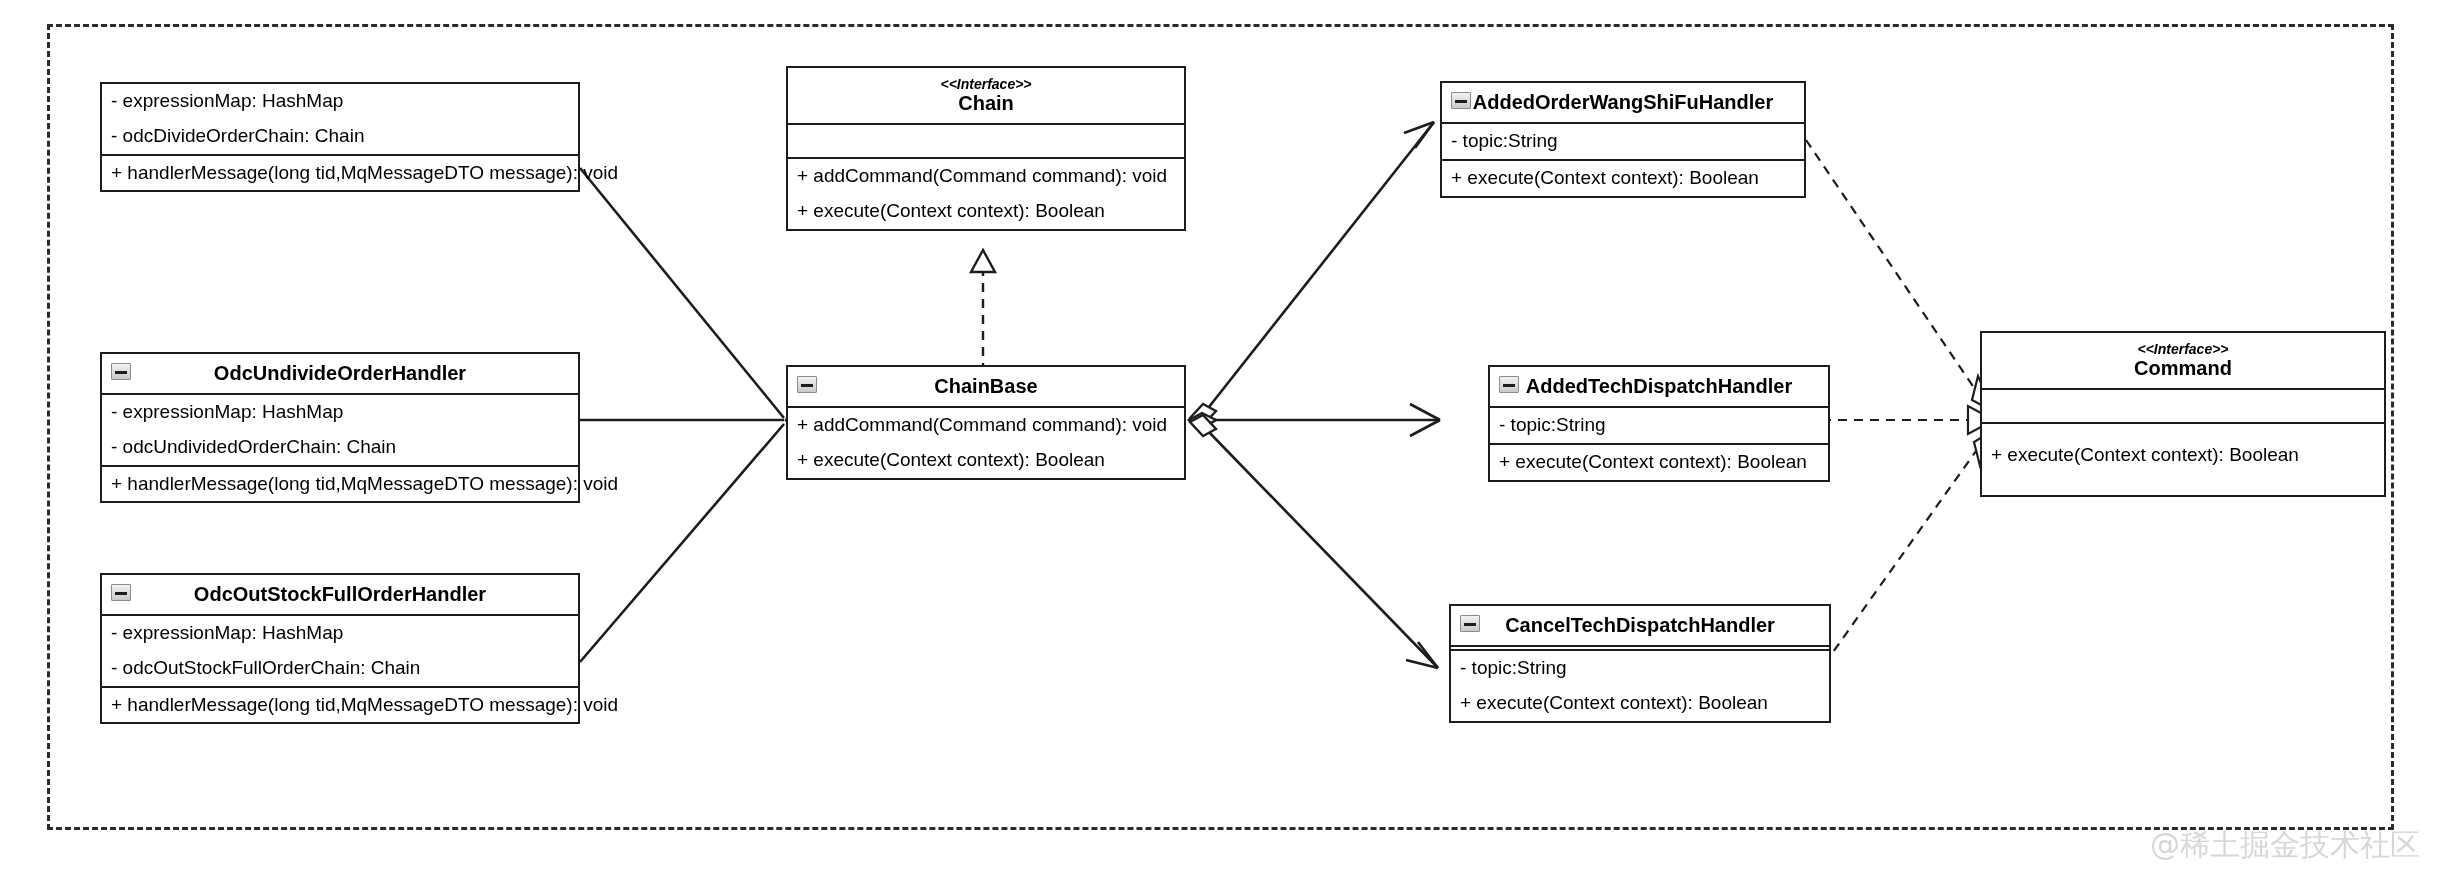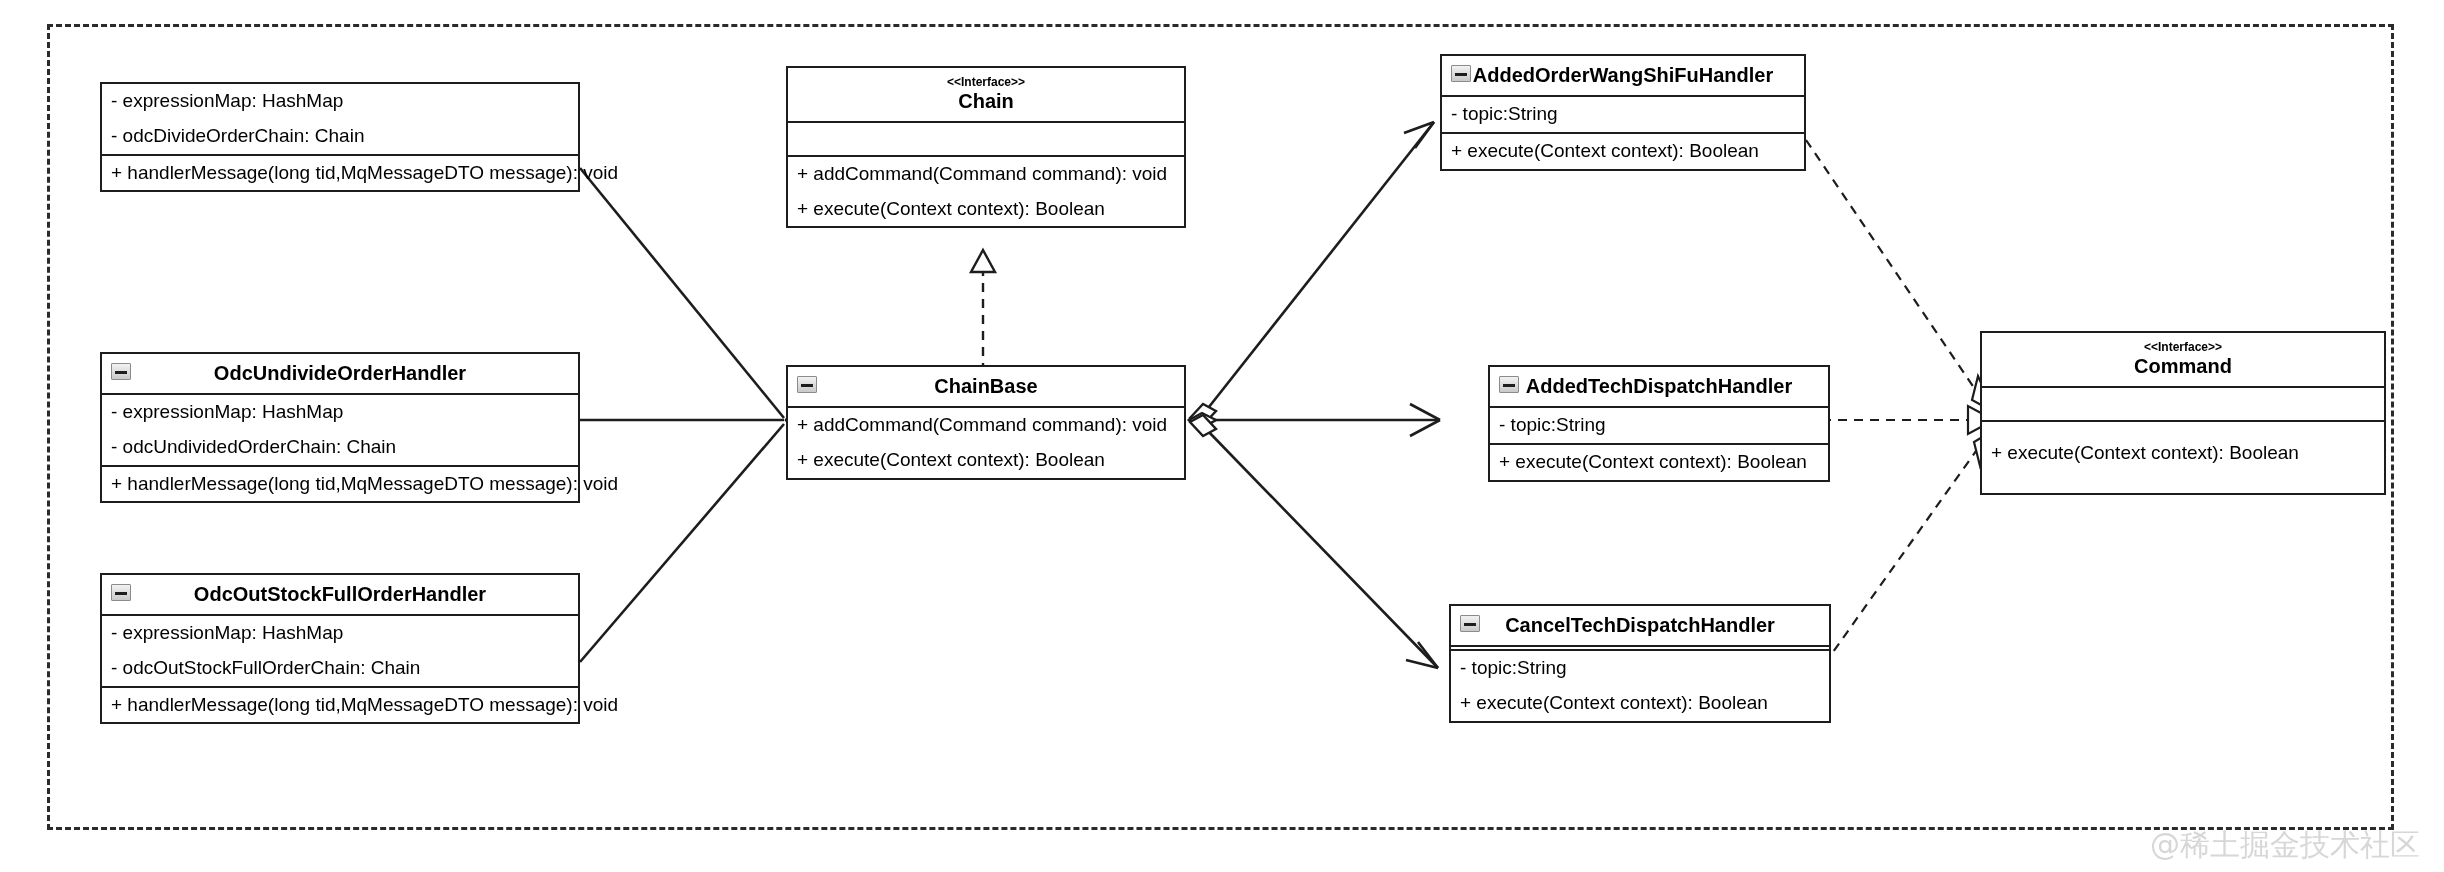--- a/index.html
+++ b/index.html
@@ -55,22 +55,23 @@
     text-align: center;
     font-weight: bold;
     font-size: 20px;
     color: #000000;
     padding: 8px 0 8px 0;
     line-height: 1.15;
     white-space: nowrap;
   }
   .uml-header .stereotype {
     display: block;
+    font-style: italic;
     font-weight: bold;
-    font-size: 12px;
+    font-size: 14px;
   }
   .uml-header .cls-name {
     display: block;
   }
   .collapse-icon {
     position: absolute;
     left: 9px;
     top: 9px;
     width: 20px;
     height: 17px;
@@ -222,21 +223,21 @@
     <div class="uml-compartment uml-header">
       <span class="collapse-icon"></span>
       <span class="cls-name">ChainBase</span>
     </div>
     <div class="uml-compartment">
       <div class="uml-row">+ addCommand(Command command): void</div>
       <div class="uml-row">+ execute(Context context): Boolean</div>
     </div>
   </div>
 
-  <div class="uml-class" style="left:1440px; top:54px; width:366px;">
+  <div class="uml-class" style="left:1440px; top:81px; width:366px;">
     <div class="uml-compartment uml-header">
       <span class="collapse-icon"></span>
       <span class="cls-name">AddedOrderWangShiFuHandler</span>
     </div>
     <div class="uml-compartment">
       <div class="uml-row">- topic:String</div>
     </div>
     <div class="uml-compartment">
       <div class="uml-row">+ execute(Context context): Boolean</div>
     </div>

